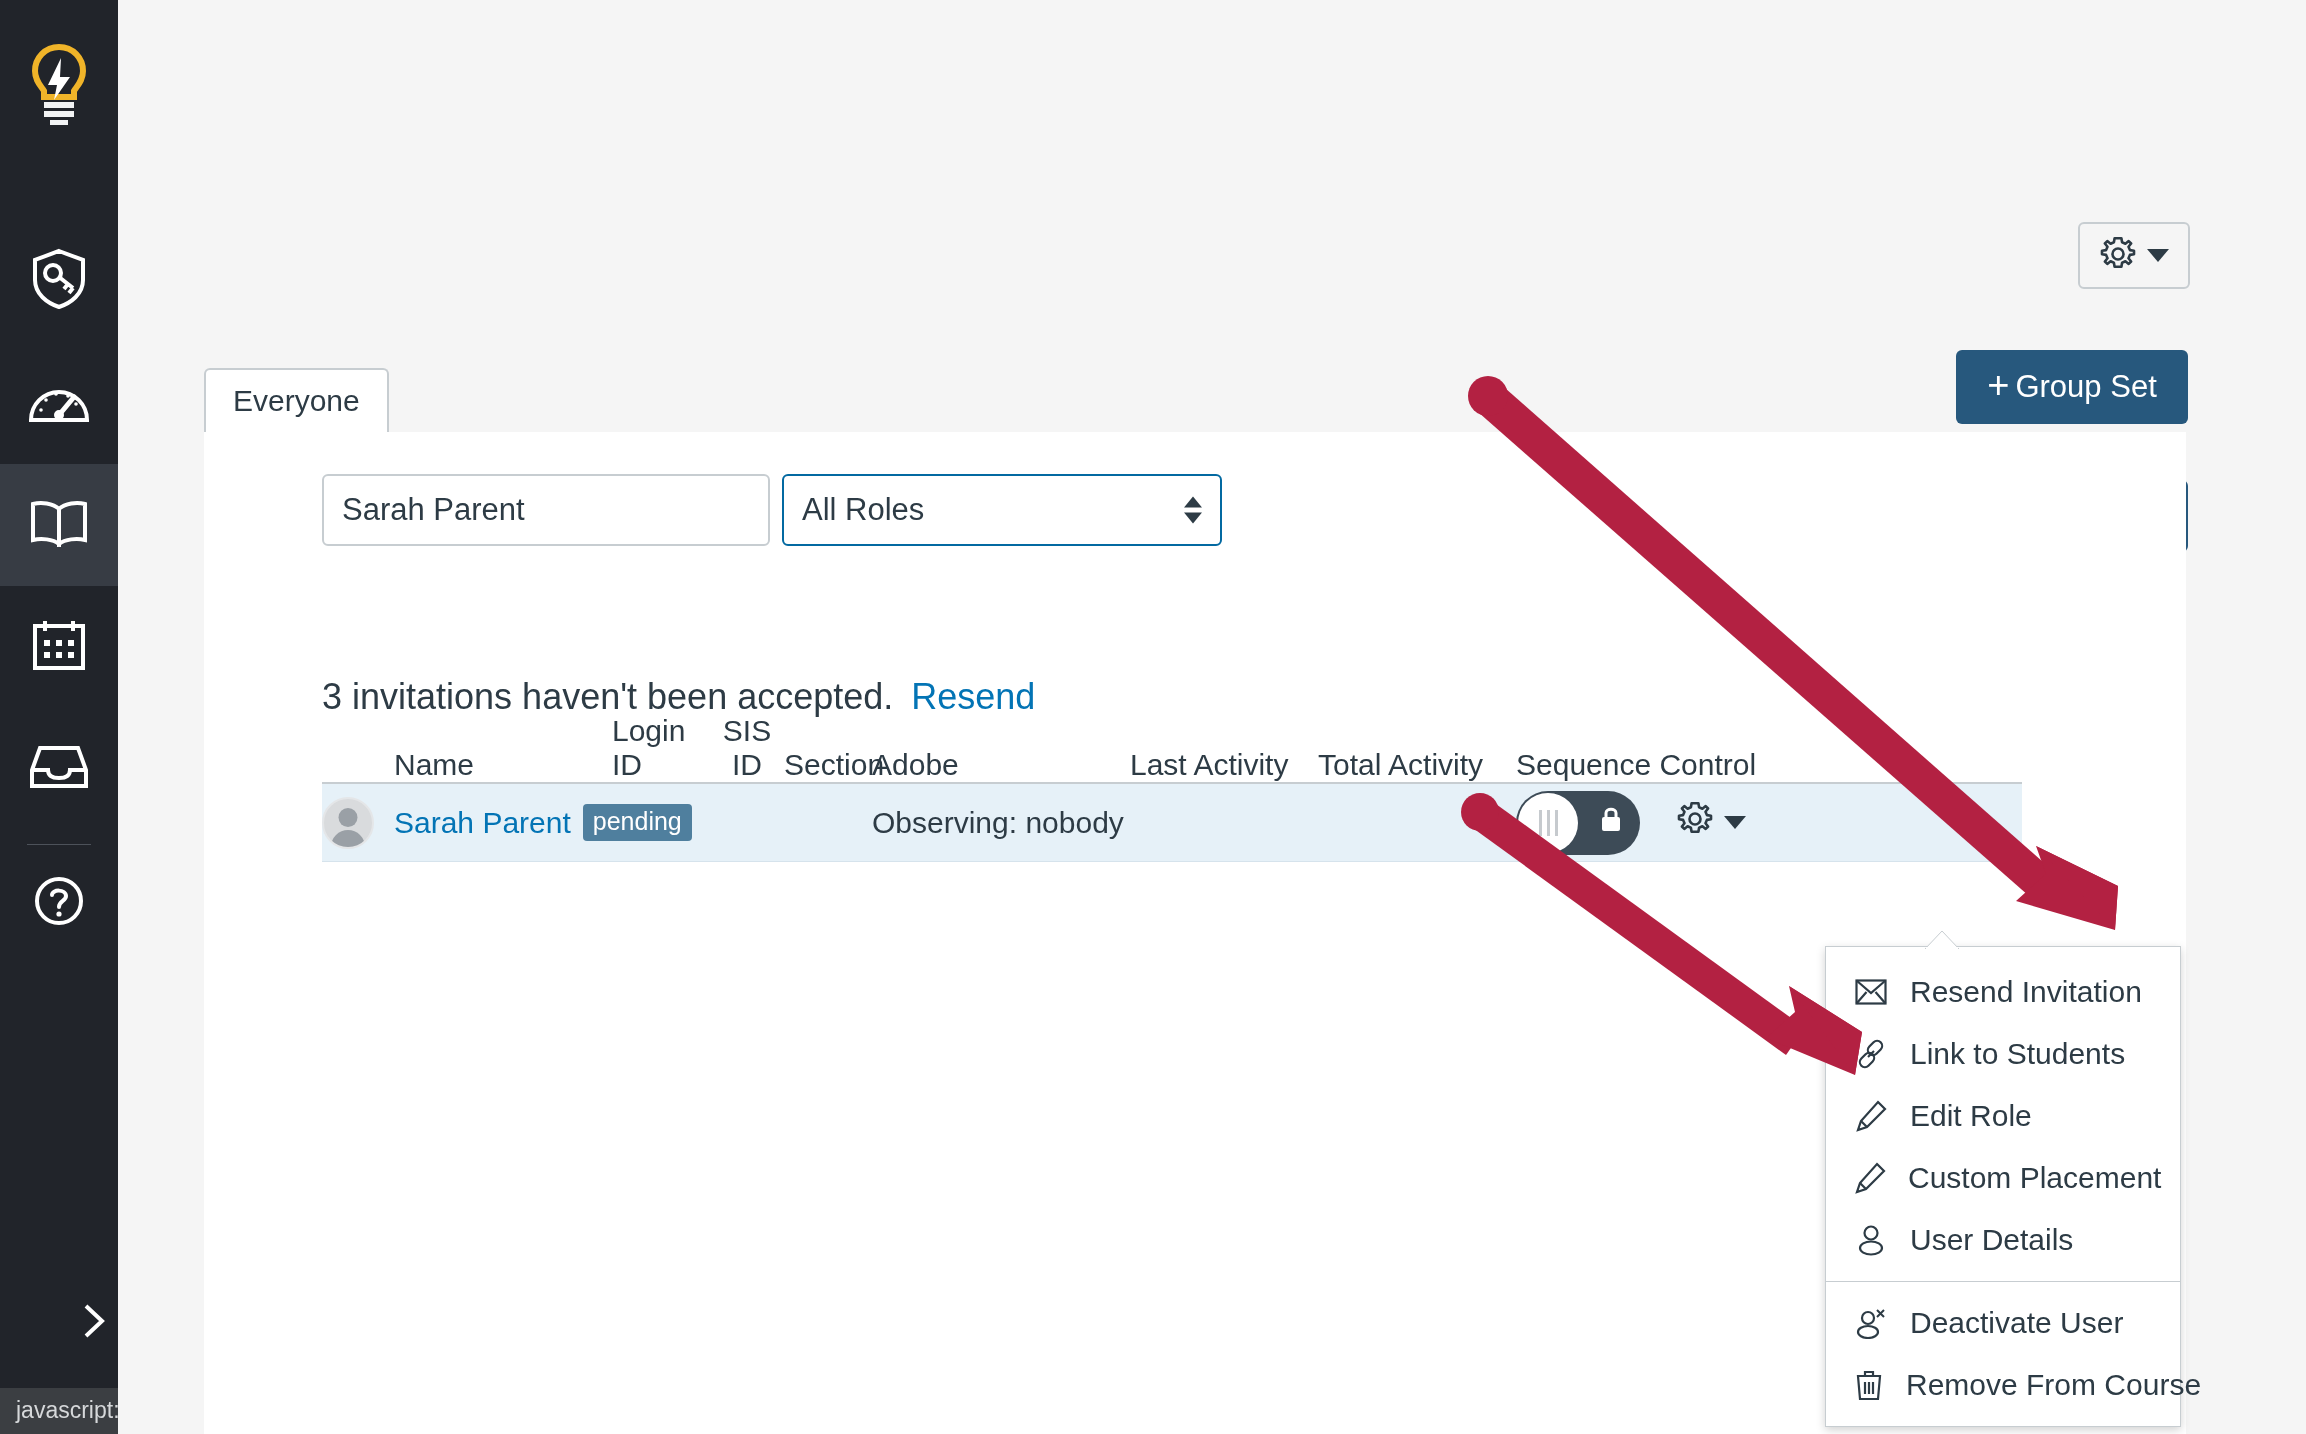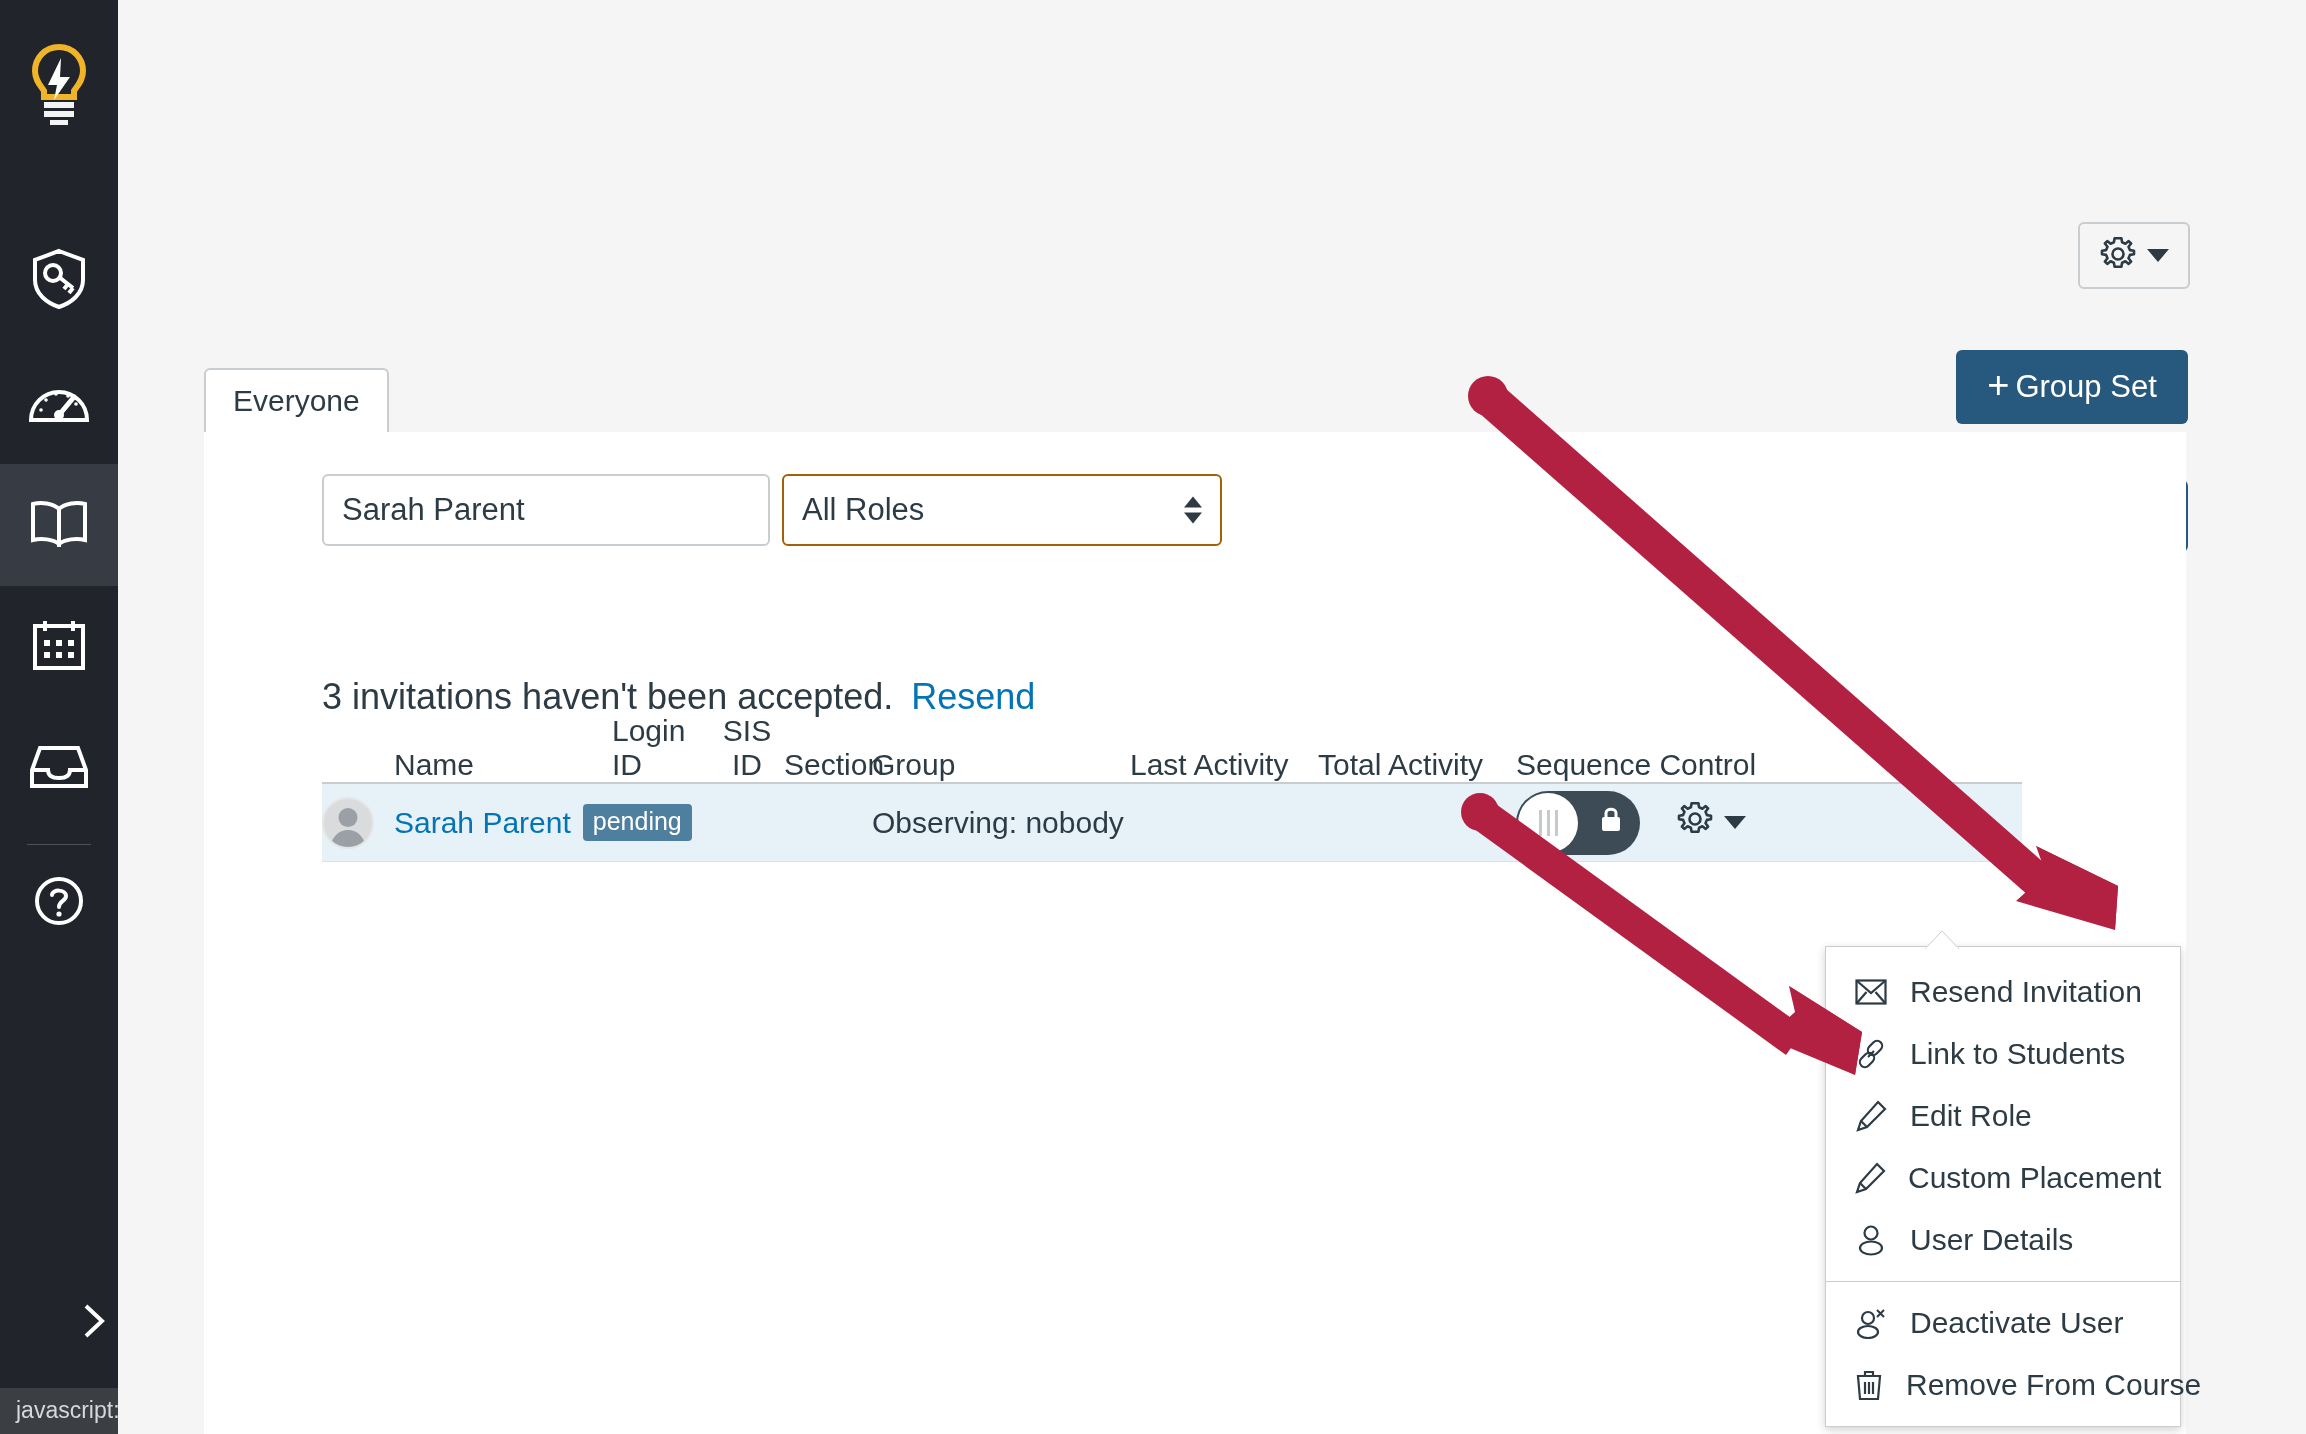--- a/index.html
+++ b/index.html
@@ -141,21 +141,21 @@
     width: 448px; height: 72px;
     border: 2px solid #c7cdd1; border-radius: 6px;
     background: #ffffff;
     font-size: 31px; color: #2d3b45;
     padding: 0 18px;
     font-family: "Liberation Sans", sans-serif;
   }
   .role-select {
     position: relative;
     width: 440px; height: 72px;
-    border: 2px solid #a16207; border-radius: 6px;
+    border: 2px solid #0369a1; border-radius: 6px;
     background: #ffffff;
     display: flex; align-items: center;
     padding: 0 18px;
     font-size: 31px; color: #2d3b45;
   }
   .select-arrows {
     position: absolute; right: 18px; top: 50%;
     transform: translateY(-50%);
     display: flex; flex-direction: column; gap: 5px;
   }
@@ -425,21 +425,21 @@
       </div>
 
       <div class="roster-table">
 
         <div class="rt-head">
           <div class="c-avatar"></div>
           <div class="c-name">Name</div>
           <div class="c-login">Login ID</div>
           <div class="c-sis">SIS ID</div>
           <div class="c-section">Section</div>
-          <div class="c-role">Group</div>
+          <div class="c-role">Adobe</div>
           <div class="c-last">Last Activity</div>
           <div class="c-total">Total Activity</div>
           <div class="c-seq">Sequence Control</div>
         </div>
 
         <div class="rt-row">
           <div class="c-avatar">
             <div class="avatar-circle">
               <div class="avatar-head"></div>
               <div class="avatar-body"></div>

